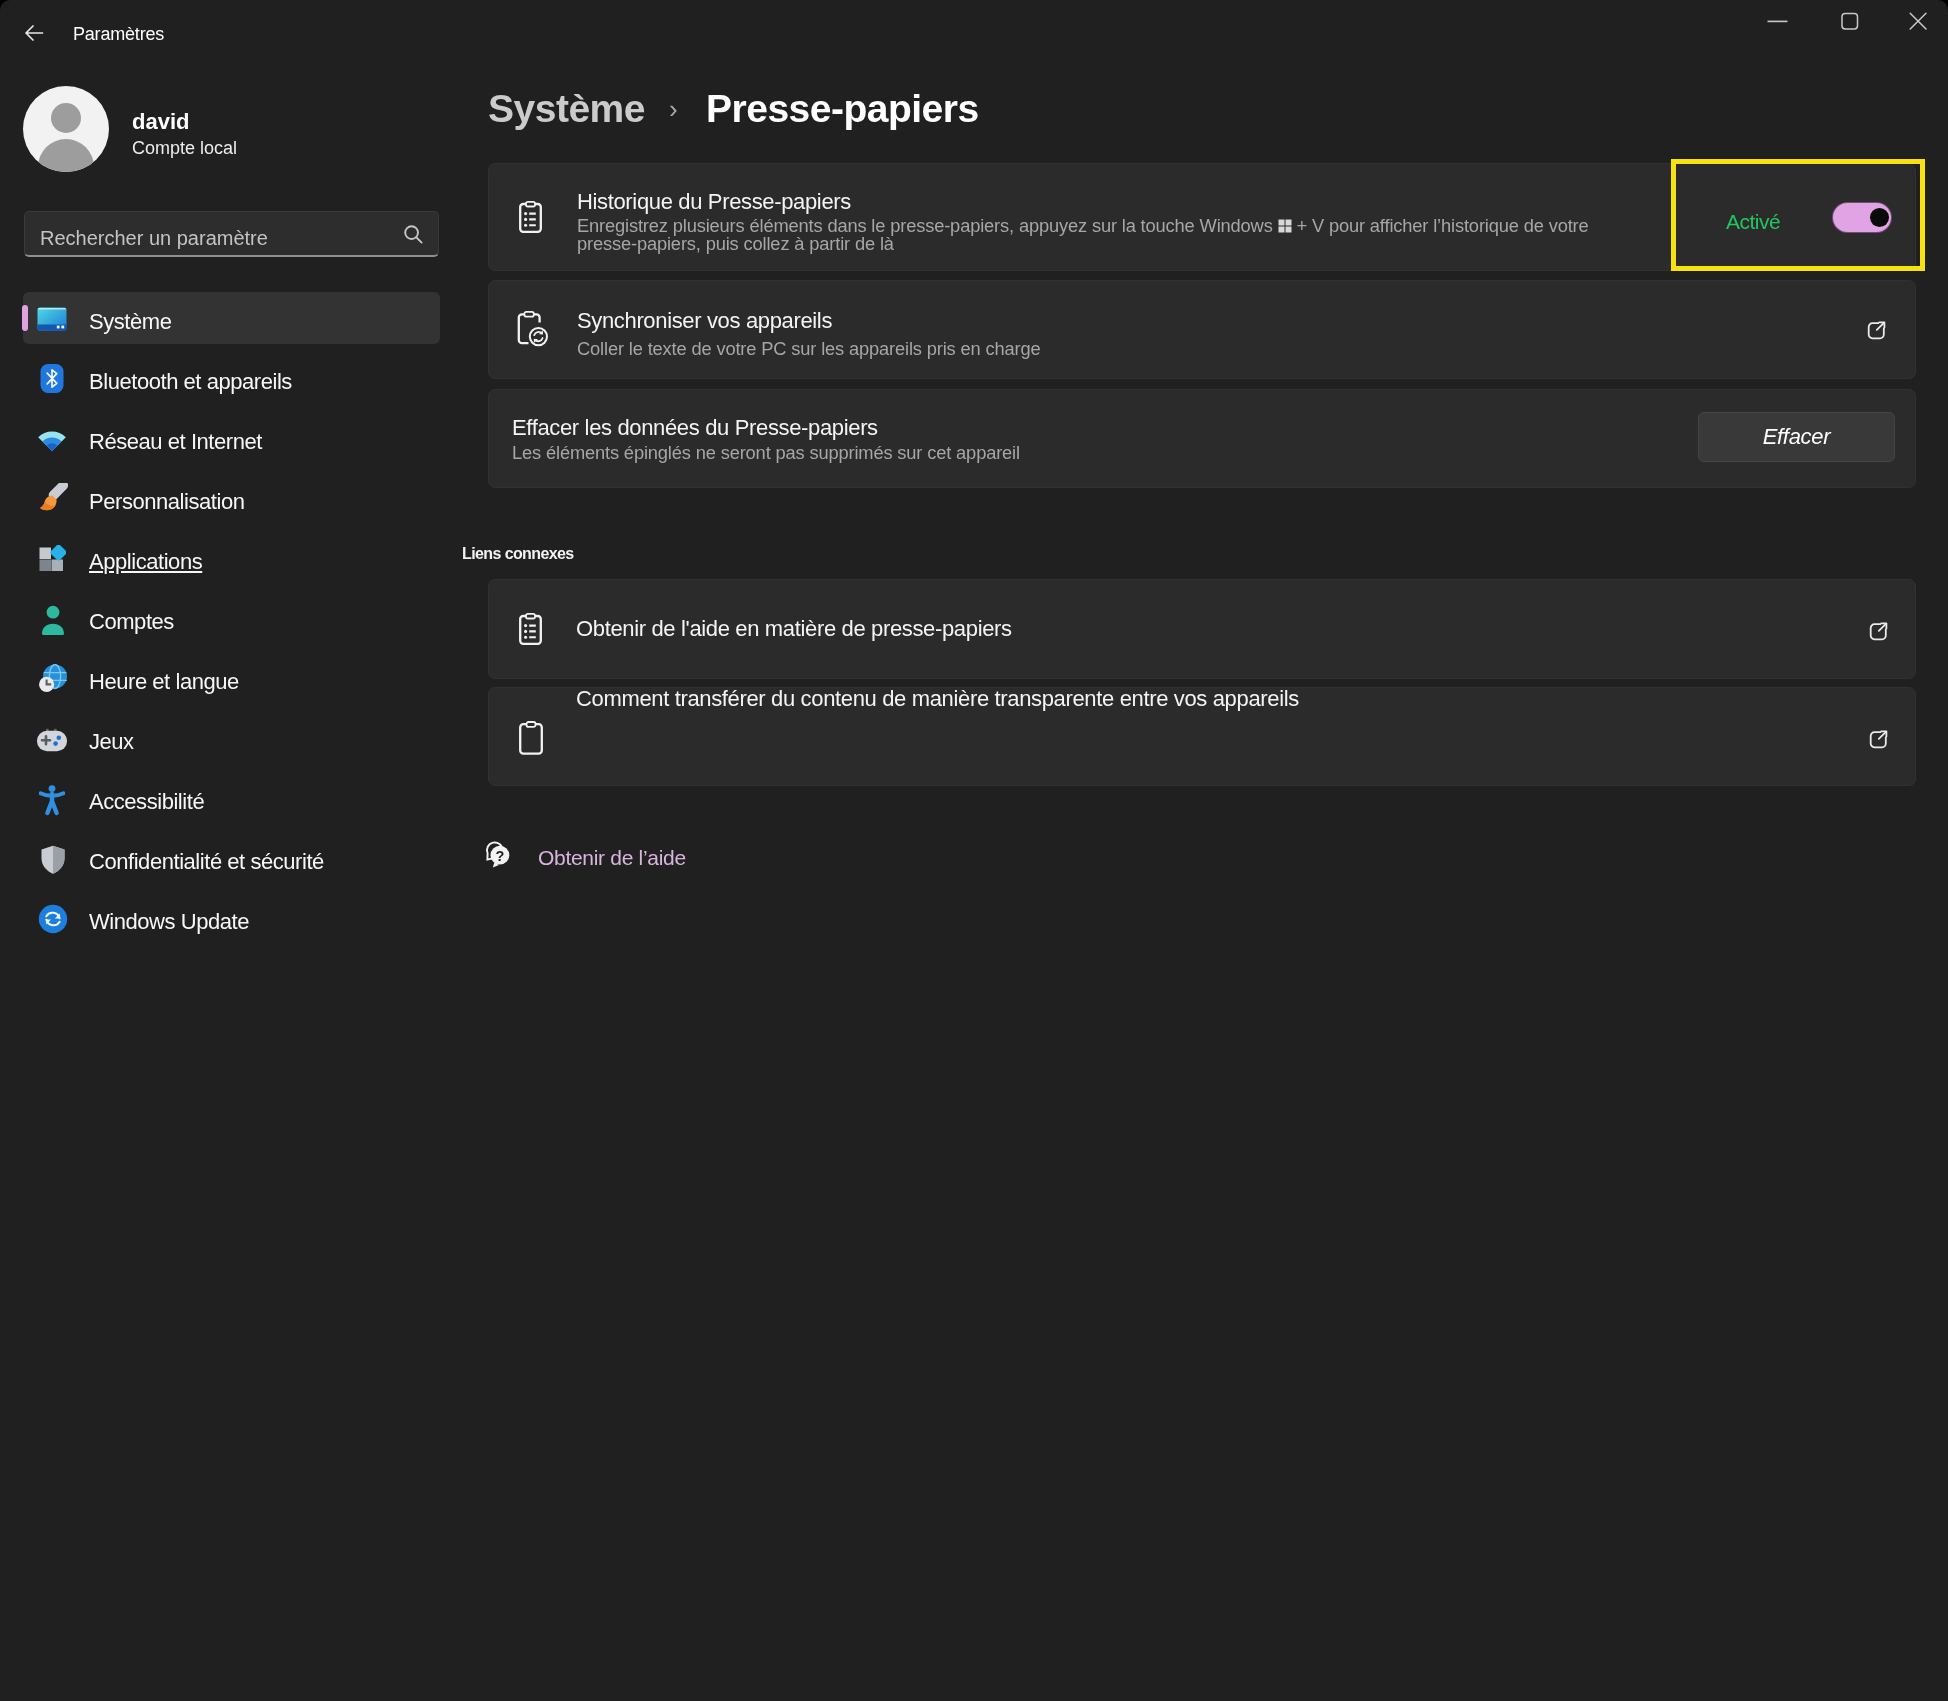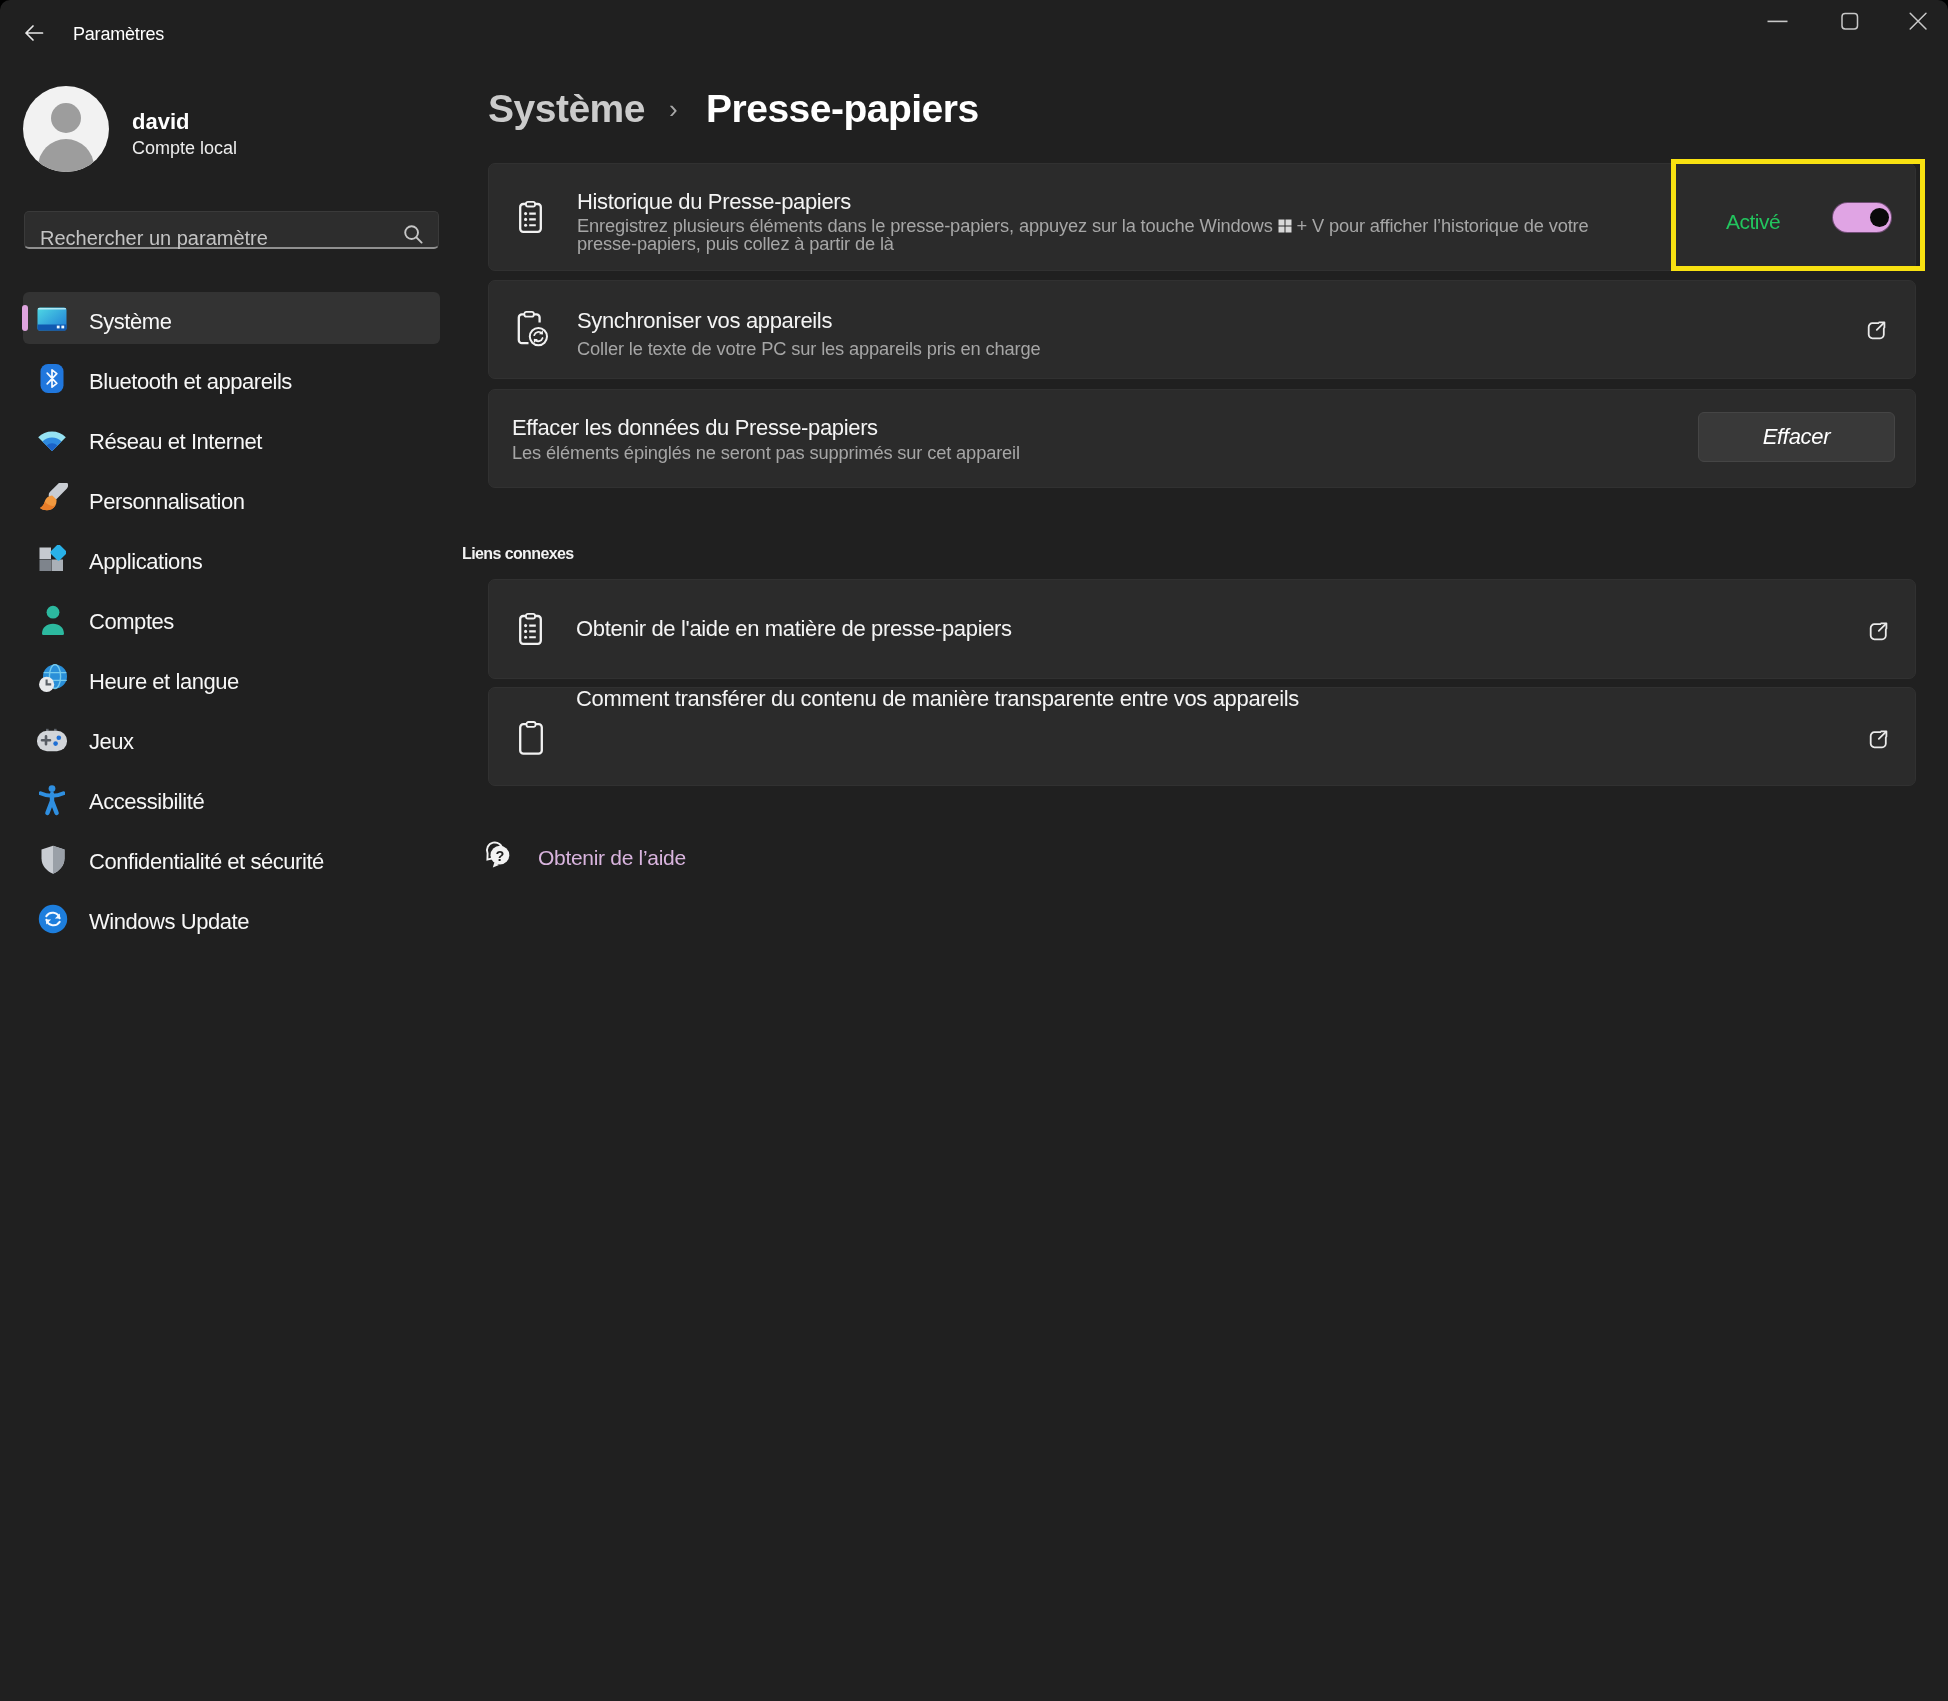--- a/index.html
+++ b/index.html
@@ -30,21 +30,21 @@
     <path d="M2.2 2.2 L18 18 M18 2.2 L2.2 18" stroke="#c8c8c8" stroke-width="1.5" stroke-linecap="round"></path>
   </svg>
 
   <div class="abs" style="left:23px;top:86px;width:86px;height:86px;border-radius:50%;background:#f2f2f2;overflow:hidden;">
     <div class="abs" style="left:28px;top:17px;width:30px;height:30px;border-radius:50%;background:#9d9d9d;"></div>
     <div class="abs" style="left:15px;top:53px;width:56px;height:40px;border-radius:28px 28px 0 0;background:#9d9d9d;"></div>
   </div>
   <div class="abs" style="left:132px;top:111px;font-size:22px;line-height:22px;font-weight:700;color:#ffffff;">david</div>
   <div class="abs" style="left:132px;top:139px;font-size:18px;line-height:18px;color:#ededed;">Compte local</div>
 
-  <div class="abs" style="left:24px;top:211px;width:415px;height:38px;background:#2d2d2d;border:1px solid #3a3a3a;border-bottom:2px solid #909090;border-radius:5px;">
+  <div class="abs" style="left:24px;top:211px;width:415px;height:46px;background:#2d2d2d;border:1px solid #3a3a3a;border-bottom:2px solid #909090;border-radius:5px;">
     <div class="abs" style="left:15px;top:16px;font-size:20px;line-height:20px;color:#c3c3c3;">Rechercher un paramètre</div>
     <svg class="abs" style="left:378px;top:12px" width="21" height="21" viewBox="0 0 21 21">
       <circle cx="8.6" cy="8.6" r="6.4" fill="none" stroke="#c6c6c6" stroke-width="1.9"></circle>
       <path d="M13.4 13.4 L18.6 18.6" stroke="#c6c6c6" stroke-width="1.9" stroke-linecap="round"></path>
     </svg>
   </div>
 
   <div class="abs" style="left:23px;top:292px;width:417px;height:52px;background:#333333;border-radius:6px;"></div>
   <div class="abs" style="left:22px;top:305px;width:6px;height:26px;border-radius:3px;background:#dfa4df;"></div>
 
@@ -82,21 +82,21 @@
     <path d="M7.8 18.6 c-0.6 2.9 -2.3 5.2 -4.8 6.4 c3 2.4 7.9 3 11.5 1.2 c1.8 -0.9 3.1 -2.3 3.9 -3.9 c-4 1.7 -8.2 -0.5 -10.6 -3.7z" fill="#e87d28"></path>
   </svg>
   <div class="navtxt abs" style="left:89px;top:491px;">Personnalisation</div>
 
   <svg class="abs" style="left:39px;top:545px" width="27" height="27" viewBox="0 0 27 27">
     <rect x="0.5" y="2.5" width="11.5" height="11.5" fill="#c6cad0"></rect>
     <rect x="0.5" y="14.5" width="11.5" height="11.5" fill="#7e848c"></rect>
     <rect x="12.5" y="14.5" width="11.5" height="11.5" fill="#aab0b7"></rect>
     <rect x="13.2" y="1.2" width="12.6" height="12.6" rx="2" fill="#28b1e8" transform="rotate(45 19.5 7.5)"></rect>
   </svg>
-  <div class="navtxt abs" style="left:89px;top:551px;">Applications</div>
+  <div class="navtxt abs" style="left:89px;top:551px;text-decoration:underline;">Applications</div>
 
   <svg class="abs" style="left:40px;top:605px" width="26" height="30" viewBox="0 0 26 30">
     <circle cx="13" cy="7.2" r="6.4" fill="#2cb99f"></circle>
     <path d="M2 29 c0-6.5 4.8-10.2 11-10.2 s11 3.7 11 10.2 a1.5 1.5 0 0 1 -1.5 1 h-19 a1.5 1.5 0 0 1 -1.5 -1z" fill="#2cb99f"></path>
   </svg>
   <div class="navtxt abs" style="left:89px;top:611px;">Comptes</div>
 
   <svg class="abs" style="left:38px;top:664px" width="30" height="30" viewBox="0 0 30 30">
     <circle cx="17" cy="12.5" r="12" fill="#2a8fd8"></circle>
     <g stroke="#7fd2f0" stroke-width="1.4" fill="none" opacity="0.9">

